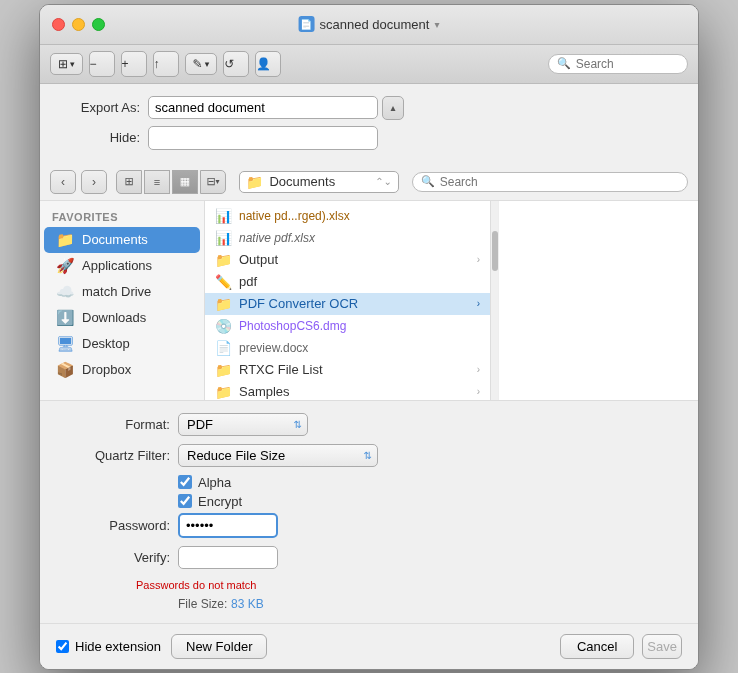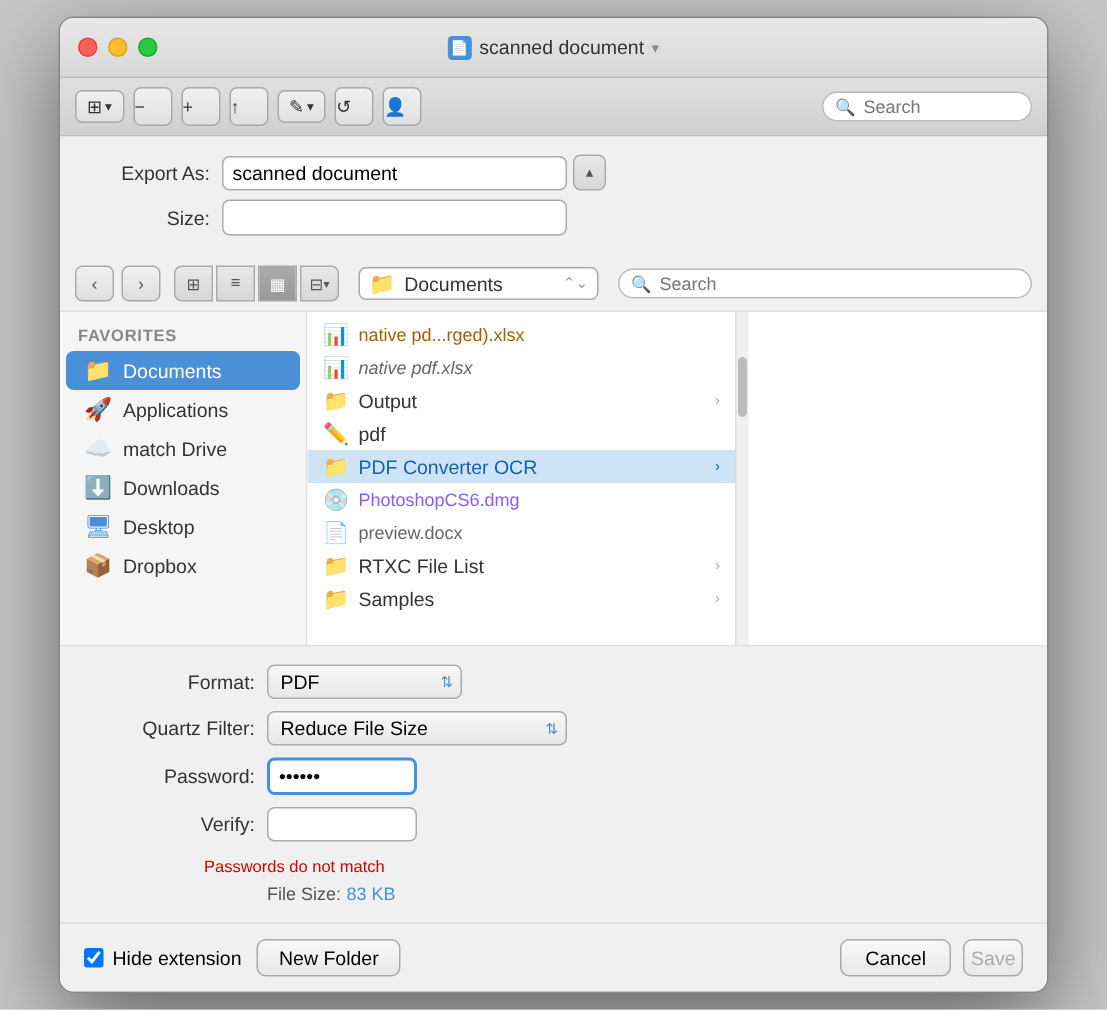--- a/index.html
+++ b/index.html
@@ -228,21 +228,21 @@
     }
     .nav-search input {
       border: none;
       outline: none;
       font-size: 12px;
       width: 100%;
       background: transparent;
     }
     .main-area {
       display: flex;
-      height: 223px;
+      height: 200px;
       background: white;
       border-bottom: 1px solid #ddd;
     }
     .sidebar {
       width: 165px;
       background: #f5f5f5;
       border-right: 1px solid #ddd;
       padding: 8px 0;
       overflow-y: auto;
     }
@@ -505,21 +505,21 @@
 
   <div class="export-section">
     <div class="form-row">
       <label class="form-label">Export As:</label>
       <input class="export-input" type="text" value="scanned document" style="">
       <button class="chevron-btn">
         <span>▴</span>
       </button>
     </div>
     <div class="form-row">
-      <label class="form-label">Size:</label>
+      <label class="form-label">Hide:</label>
       <input class="tags-input" type="text" style="">
     </div>
   </div>
 
   <div class="nav-toolbar">
     <button class="nav-btn">
       <span>‹</span>
     </button>
     <button class="nav-btn">
       <span>›</span>
@@ -652,20 +652,30 @@
         <select class="quartz-select">
           <option>None</option>
           <option selected="">Reduce File Size</option>
           <option>Gray Tone</option>
           <option>Lightness Decrease</option>
         </select>
         <span class="select-arrow">⇅</span>
       </div>
     </div>
 
+    <div style="margin-left: 118px;">
+      <div class="checkbox-row">
+        <input type="checkbox" checked="" style="">
+        <label>Alpha</label>
+      </div>
+      <div class="checkbox-row">
+        <input type="checkbox" checked="" style="">
+        <label>Encrypt</label>
+      </div>
+    </div>
 
     <div class="bottom-row">
       <label class="bottom-label">Password:</label>
       <input class="password-input" type="password" value="●●●●●●" style="">
     </div>
 
     <div class="bottom-row">
       <label class="bottom-label">Verify:</label>
       <input class="verify-input" type="password" style="">
     </div>

